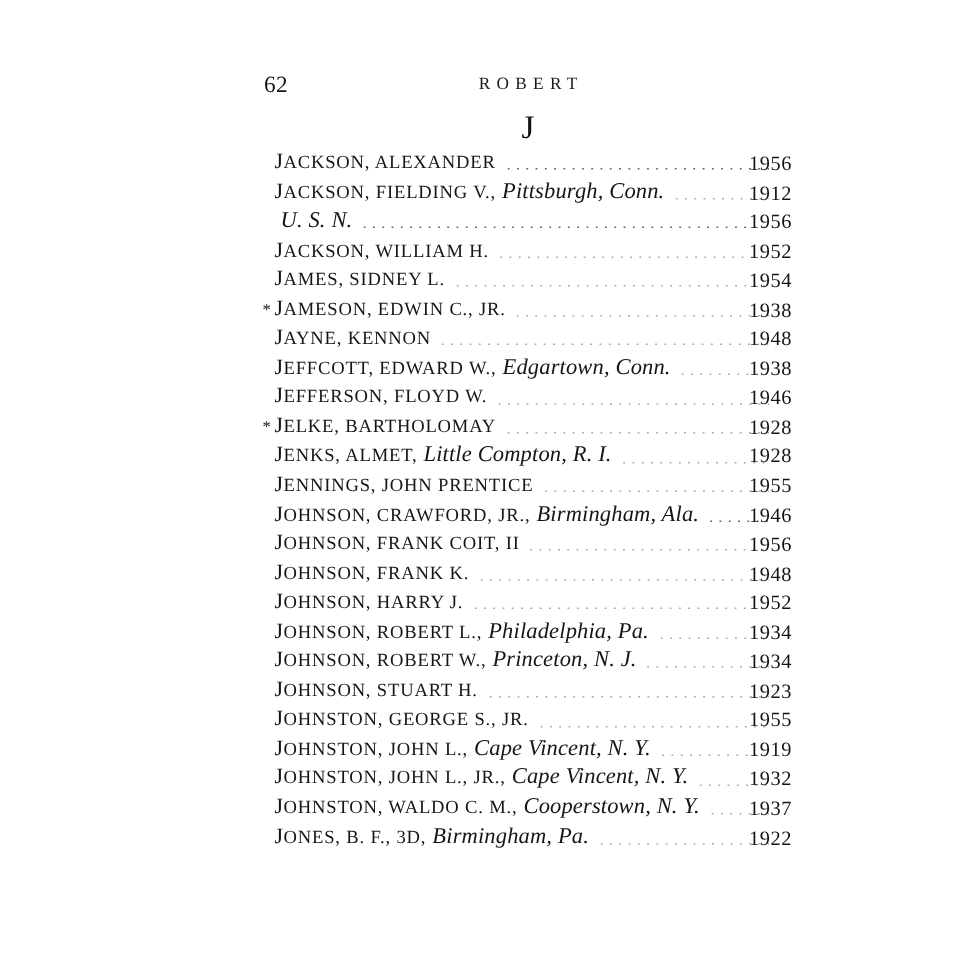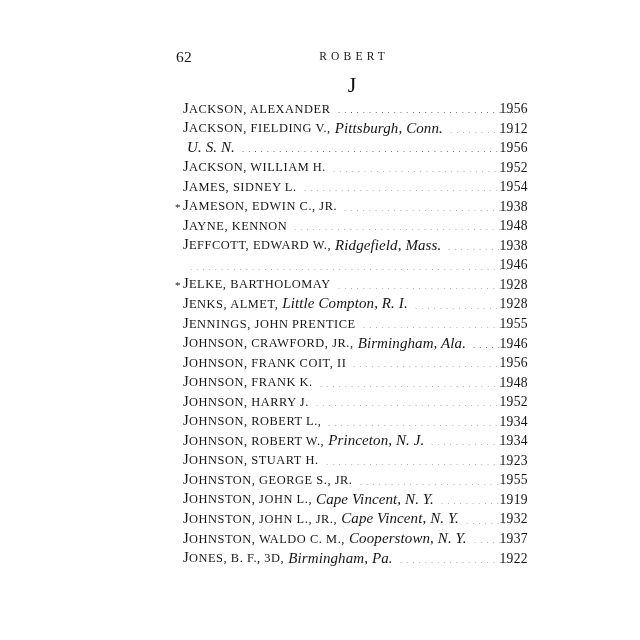--- a/index.html
+++ b/index.html
@@ -226,29 +226,30 @@
           <span class="nm"><span class="cap">J</span>AYNE, KENNON</span>
           <span class="leader faint"></span>
         </div>
         <div class="yrbox">
           <span class="yrtext">1948</span>
         </div>
       </div>
       <div class="entry">
         <div class="row">
           <span class="nm"><span class="cap">J</span>EFFCOTT, EDWARD W.,</span>
-          <span class="place">Ridgefield, Mass.</span>
+          <span class="place">Edgartown, Conn.</span>
           <span class="leader faint"></span>
         </div>
         <div class="yrbox">
           <span class="yrtext">1938</span>
         </div>
       </div>
       <div class="entry">
         <div class="row">
+          <span class="nm"><span class="cap">J</span>EFFERSON, FLOYD W.</span>
           <span class="leader faint"></span>
         </div>
         <div class="yrbox">
           <span class="yrtext">1946</span>
         </div>
       </div>
       <div class="entry">
         <span class="star">*</span>
         <div class="row">
           <span class="nm"><span class="cap">J</span>ELKE, BARTHOLOMAY</span>
@@ -310,20 +311,21 @@
           <span class="nm"><span class="cap">J</span>OHNSON, HARRY J.</span>
           <span class="leader faint"></span>
         </div>
         <div class="yrbox">
           <span class="yrtext">1952</span>
         </div>
       </div>
       <div class="entry">
         <div class="row">
           <span class="nm"><span class="cap">J</span>OHNSON, ROBERT L.,</span>
+          <span class="place">Philadelphia, Pa.</span>
           <span class="leader faint"></span>
         </div>
         <div class="yrbox">
           <span class="yrtext">1934</span>
         </div>
       </div>
       <div class="entry">
         <div class="row">
           <span class="nm"><span class="cap">J</span>OHNSON, ROBERT W.,</span>
           <span class="place">Princeton, N. J.</span>

